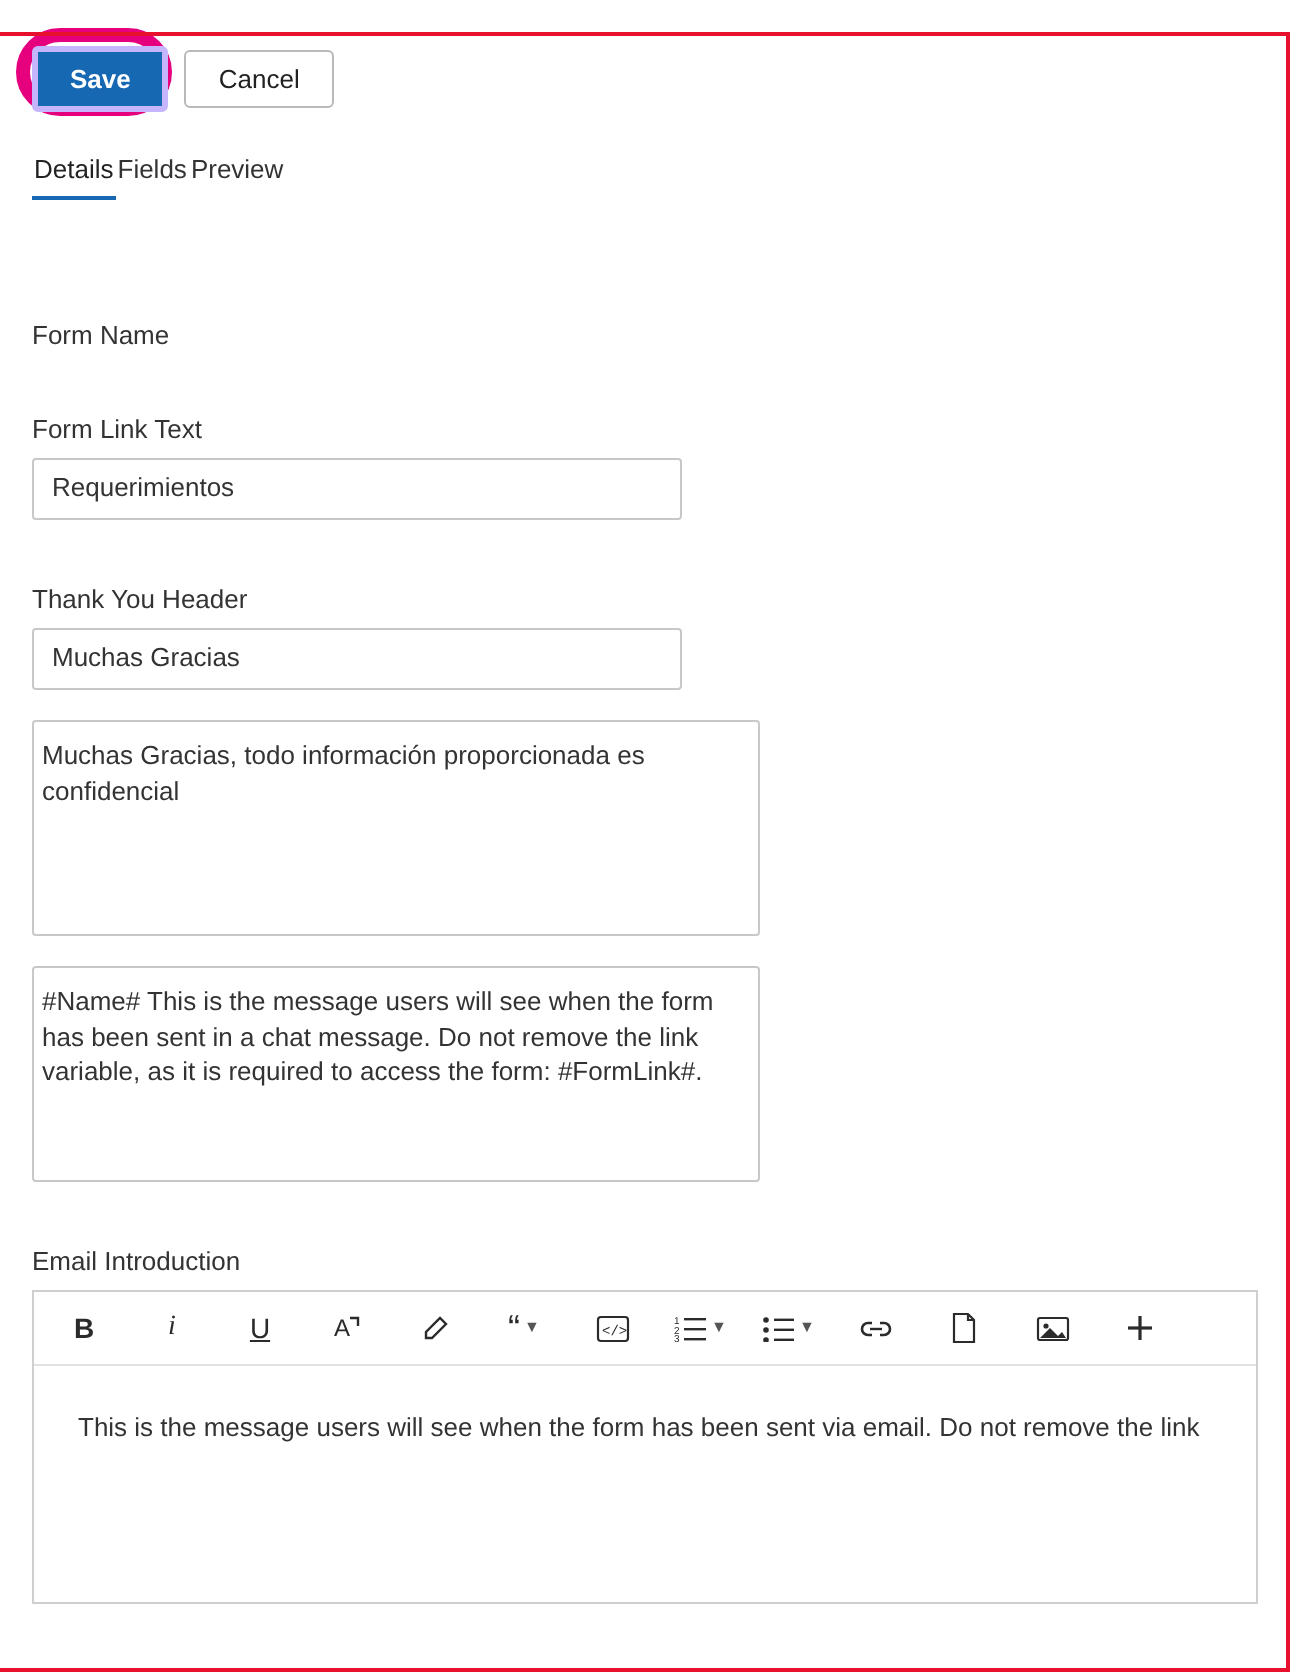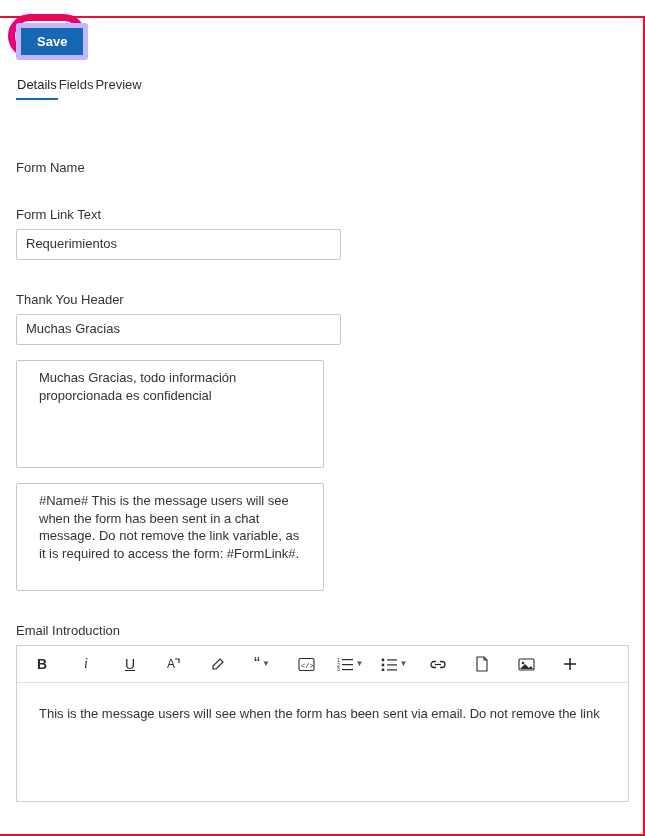--- a/index.html
+++ b/index.html
@@ -61,21 +61,21 @@
     font-size: 13px;
     line-height: 1;
     padding: 7px 16px;
     border-radius: 3px;
     cursor: pointer;
     box-sizing: border-box;
   }
   .btn-save {
     background: #1668b3;
     color: #ffffff;
-    border: 5px solid #c4b5fd;
+    border: 3px solid #c4b5fd;
     font-weight: bold;
   }
   .btn-cancel {
     background: #ffffff;
     color: #222222;
     border: 1px solid #b9b9b9;
   }
 
   
   .highlight-blob {
@@ -141,24 +141,24 @@
     border: 1px solid #2d8ccc;
   }
   .spell {
     text-decoration: underline;
     text-decoration-style: dotted;
     text-decoration-color: #cc2200;
     text-decoration-thickness: 1px;
   }
   .textarea {
     box-sizing: border-box;
-    width: 308px;
+    width: 364px;
     border: 1px solid #c8c8c8;
     border-radius: 2px;
-    padding: 8px 22px;
+    padding: 8px 4px;
     font-size: 13px;
     color: #333333;
     line-height: 1.35;
     background: #ffffff;
     font-family: "Liberation Sans", sans-serif;
     overflow: hidden;
     resize: none;
   }
   .ta-thankyou { height: 108px; }
   .ta-chat { height: 108px; }
@@ -213,20 +213,21 @@
 </style>
 </head>
 <body>
 
 <div class="screen">
 
   <div class="content">
 
     <div class="toolbar">
       <button class="btn btn-save">Save</button>
+      <button class="btn btn-cancel">Cancel</button>
     </div>
 
     <div class="tabs">
       <div class="tab active">Details</div>
       <div class="tab">Fields</div>
       <div class="tab">Preview</div>
     </div>
 
     <div class="form-area">
 

